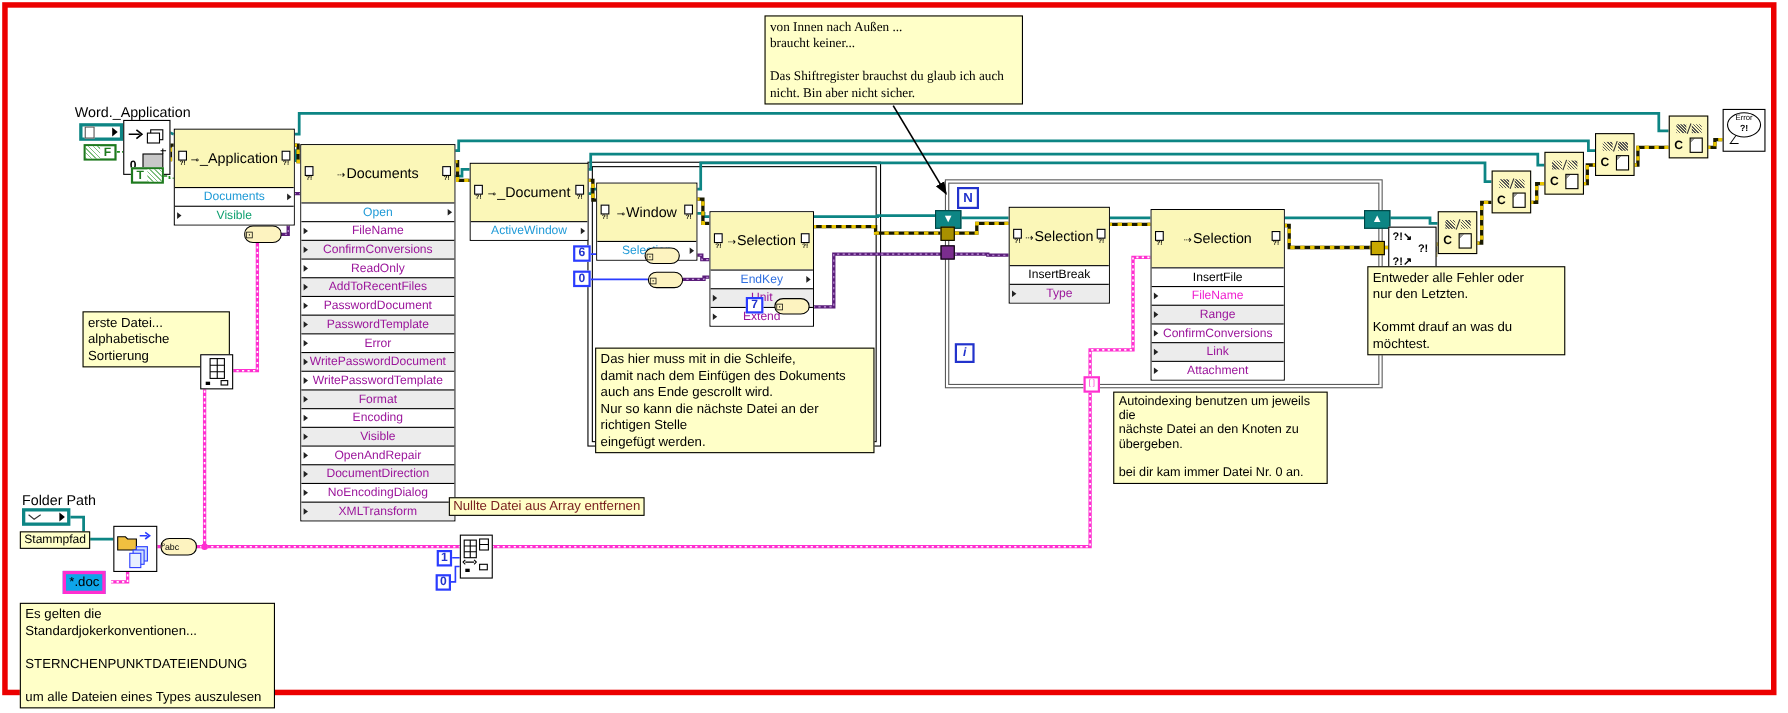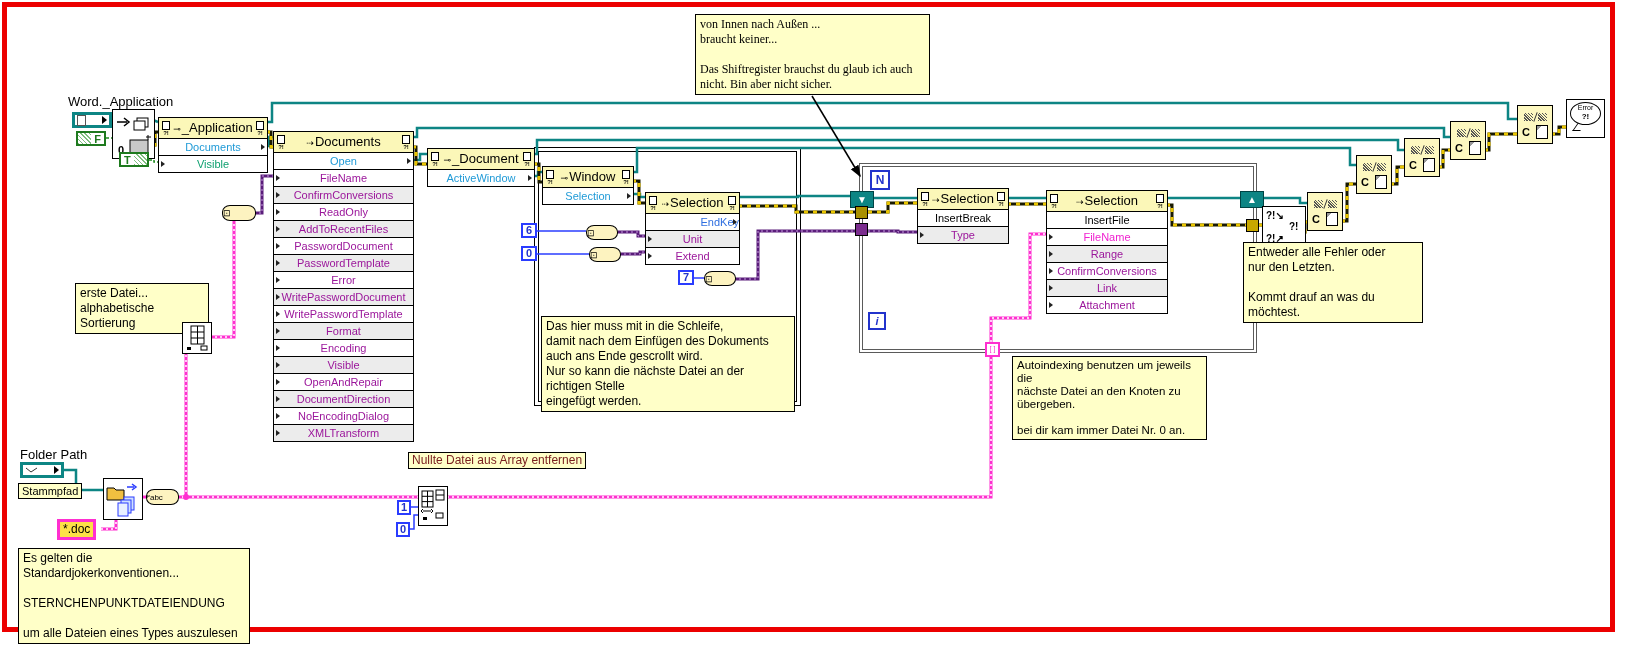--- a/index.html
+++ b/index.html
@@ -13,34 +13,34 @@
   .forloop{position:absolute;border:1px solid #5a5a5a;outline:1px solid #5a5a5a;outline-offset:2px;background:transparent;}
   
   .c{position:absolute;background:#ffffc8;border:1px solid #000;padding:2px 4px;
      font-size:12px;line-height:15px;white-space:pre-line;}
   .lbl{position:absolute;font-size:13px;white-space:nowrap;}
   .boxlbl{position:absolute;background:#ffffc8;border:1px solid #000;font-size:11px;
           line-height:14px;padding:0 3px;white-space:nowrap;}
   
   .node{position:absolute;background:#fff;border:1px solid #000;}
   .hdr{background:#fbf7b8;height:20px;display:flex;align-items:center;justify-content:space-between;
-       padding:0 2px;border-bottom:0;}
+       padding:16px 2px;border-bottom:0;}
   .hdr .ttl{flex:1;text-align:center;font-size:13px;line-height:20px;white-space:nowrap;}
   .hdr .gly{font-size:9px;margin-right:1px;}
   .nub{display:flex;flex-direction:column;align-items:center;width:10px;}
   .nub .pgt{width:6px;height:7px;border:1px solid #000;background:#fff;display:block;}
   .nub b{font-size:6px;line-height:6px;font-weight:bold;}
   .row{height:16px;line-height:16px;border-top:1px solid #000;text-align:center;
        font-size:11px;position:relative;white-space:nowrap;background:#fff;}
   .row.g{background:#ececec;}
   .row.in::before{content:"";position:absolute;left:2px;top:5px;border-left:4px solid #222;
        border-top:3px solid transparent;border-bottom:3px solid transparent;}
   .row.out::after{content:"";position:absolute;right:2px;top:5px;border-left:4px solid #222;
        border-top:3px solid transparent;border-bottom:3px solid transparent;}
-  .cy{color:#1f9ad7;} .pp{color:#9b169b;} .gr{color:#0fa070;} .bl{color:#2f6fe0;text-align:right;} .pk{color:#f020d0;}
+  .cy{color:#1f9ad7;} .pp{color:#9b169b;} .gr{color:#0fa070;} .bl{color:#2f6fe0;} .pk{color:#f020d0;}
   
   .num{position:absolute;background:#fff;border:2px solid #2a3cff;color:#2233cc;font-size:11px;
        line-height:11px;text-align:center;font-weight:bold;}
   .bool{position:absolute;background:#fff;border:2px solid #1e7a1e;display:flex;align-items:center;
        color:#1e7a1e;font-weight:bold;font-size:11px;}
   .dith{background:repeating-linear-gradient(45deg,#7fbf7f 0 1px,#fff 1px 3px);align-self:stretch;flex:1;}
   .oval{position:absolute;background:#fdf3c0;border:1px solid #000;border-radius:8px/7px;
         display:flex;align-items:center;justify-content:flex-start;font-size:8px;}
   .oval::before{content:"⊡";font-size:9px;}
   .oval.abc::before{content:"ᴾ";font-size:7px;}
@@ -484,21 +484,21 @@
       <path d="M3,9 h7 l2,2 h8 v10 h-17 z" fill="#f0c040" stroke="#000"></path>
       <path d="M23,8 h7 M28,5 l4,3 -4,3" stroke="#2a3cff" fill="none" stroke-width="1.5"></path>
       <rect x="20" y="18" width="10" height="13" fill="#cfe0ff" stroke="#2a3cff"></rect>
       <rect x="17" y="21" width="10" height="13" fill="#cfe0ff" stroke="#2a3cff"></rect>
       <rect x="14" y="24" width="10" height="13" fill="#e8f0ff" stroke="#2a3cff"></rect>
     </svg>
   </div>
   <div class="oval abc" style="left:146px;top:489px;width:31px;height:14px;">
     <span>abc</span>
   </div>
-  <div class="boxlbl" style="left:57px;top:519px;background:#fde047;border:3px solid #ff2fd0;font-size:12px;line-height:15px;text-align:center;">*.doc</div>
+  <div class="boxlbl" style="left:57px;top:519px;background:#0ea5e9;border:3px solid #ff2fd0;font-size:12px;line-height:15px;text-align:center;">*.doc</div>
   <div class="c" style="left:18px;top:548px;width:222px;">Es gelten die Standardjokerkonventionen...
 
 STERNCHENPUNKTDATEIENDUNG
 
 um alle Dateien eines Types auszulesen</div>
 
   <div class="boxlbl" style="left:408px;top:452px;color:#7a2020;font-size:12px;line-height:15px;">Nullte Datei aus Array entfernen</div>
   <div class="ico" style="left:418px;top:486px;width:28px;height:38px;">
     <svg width="28" height="38">
       <rect x="3" y="4" width="11" height="16" fill="#fff" stroke="#000"></rect>

